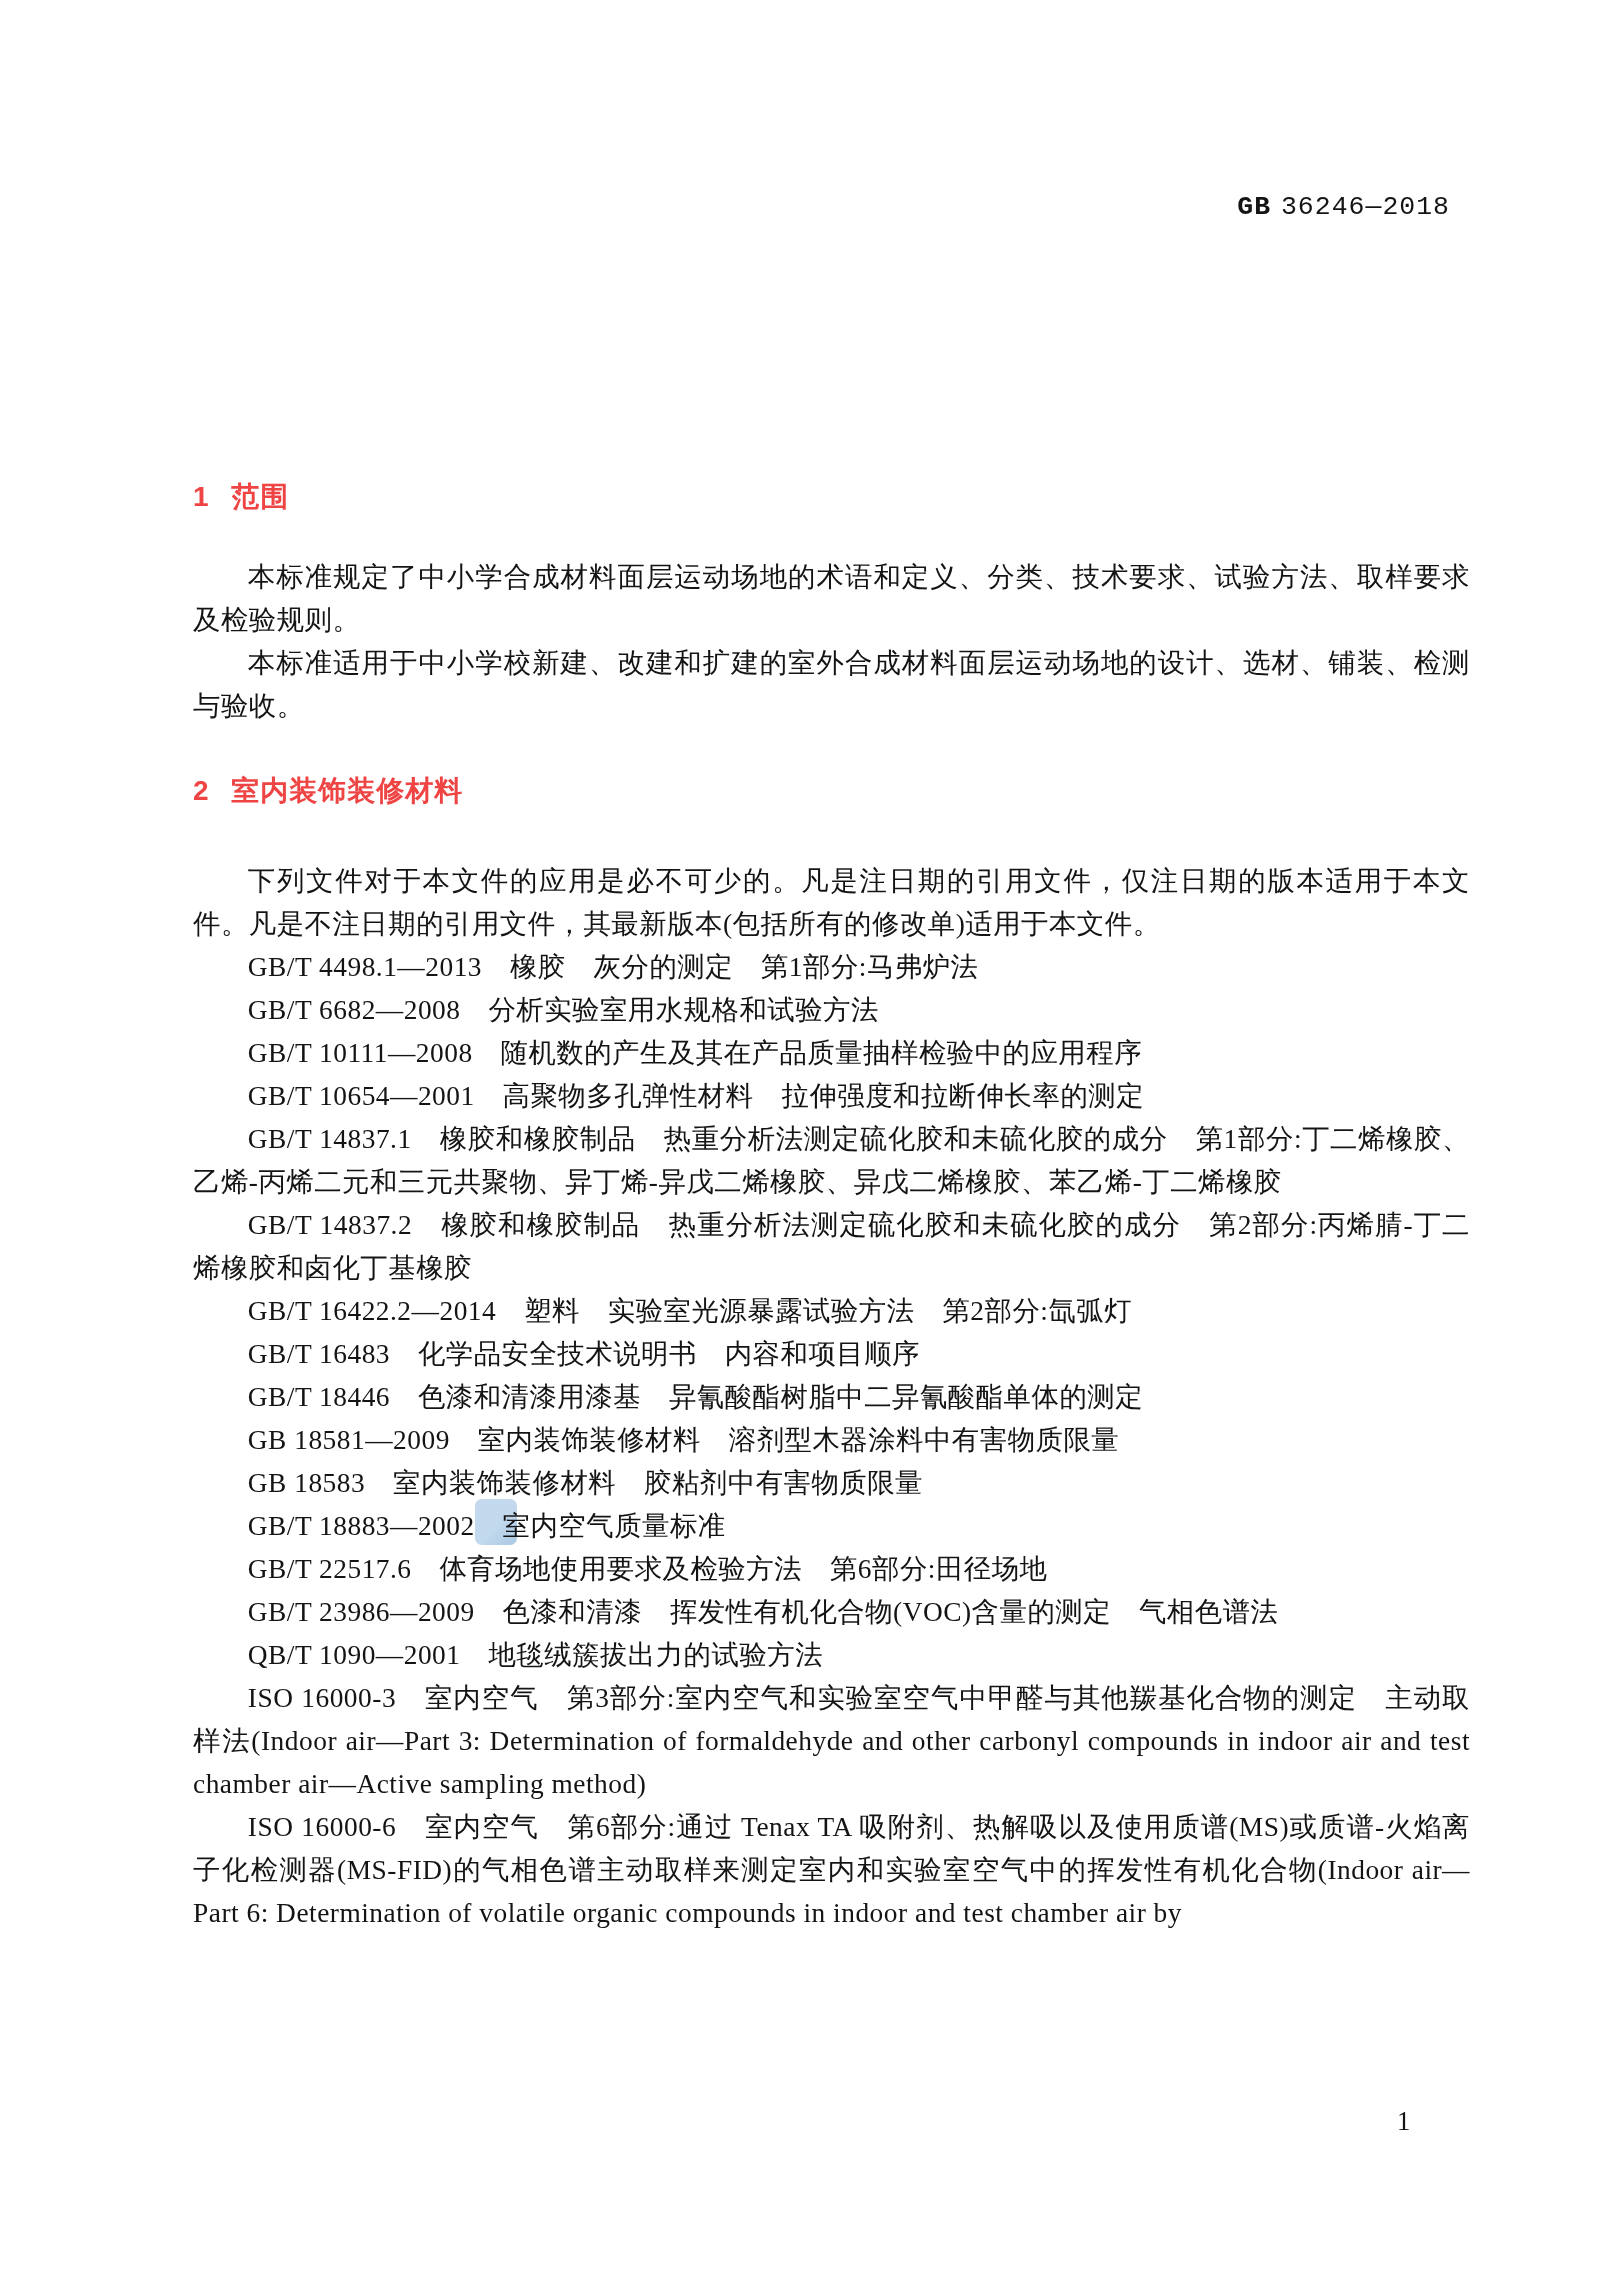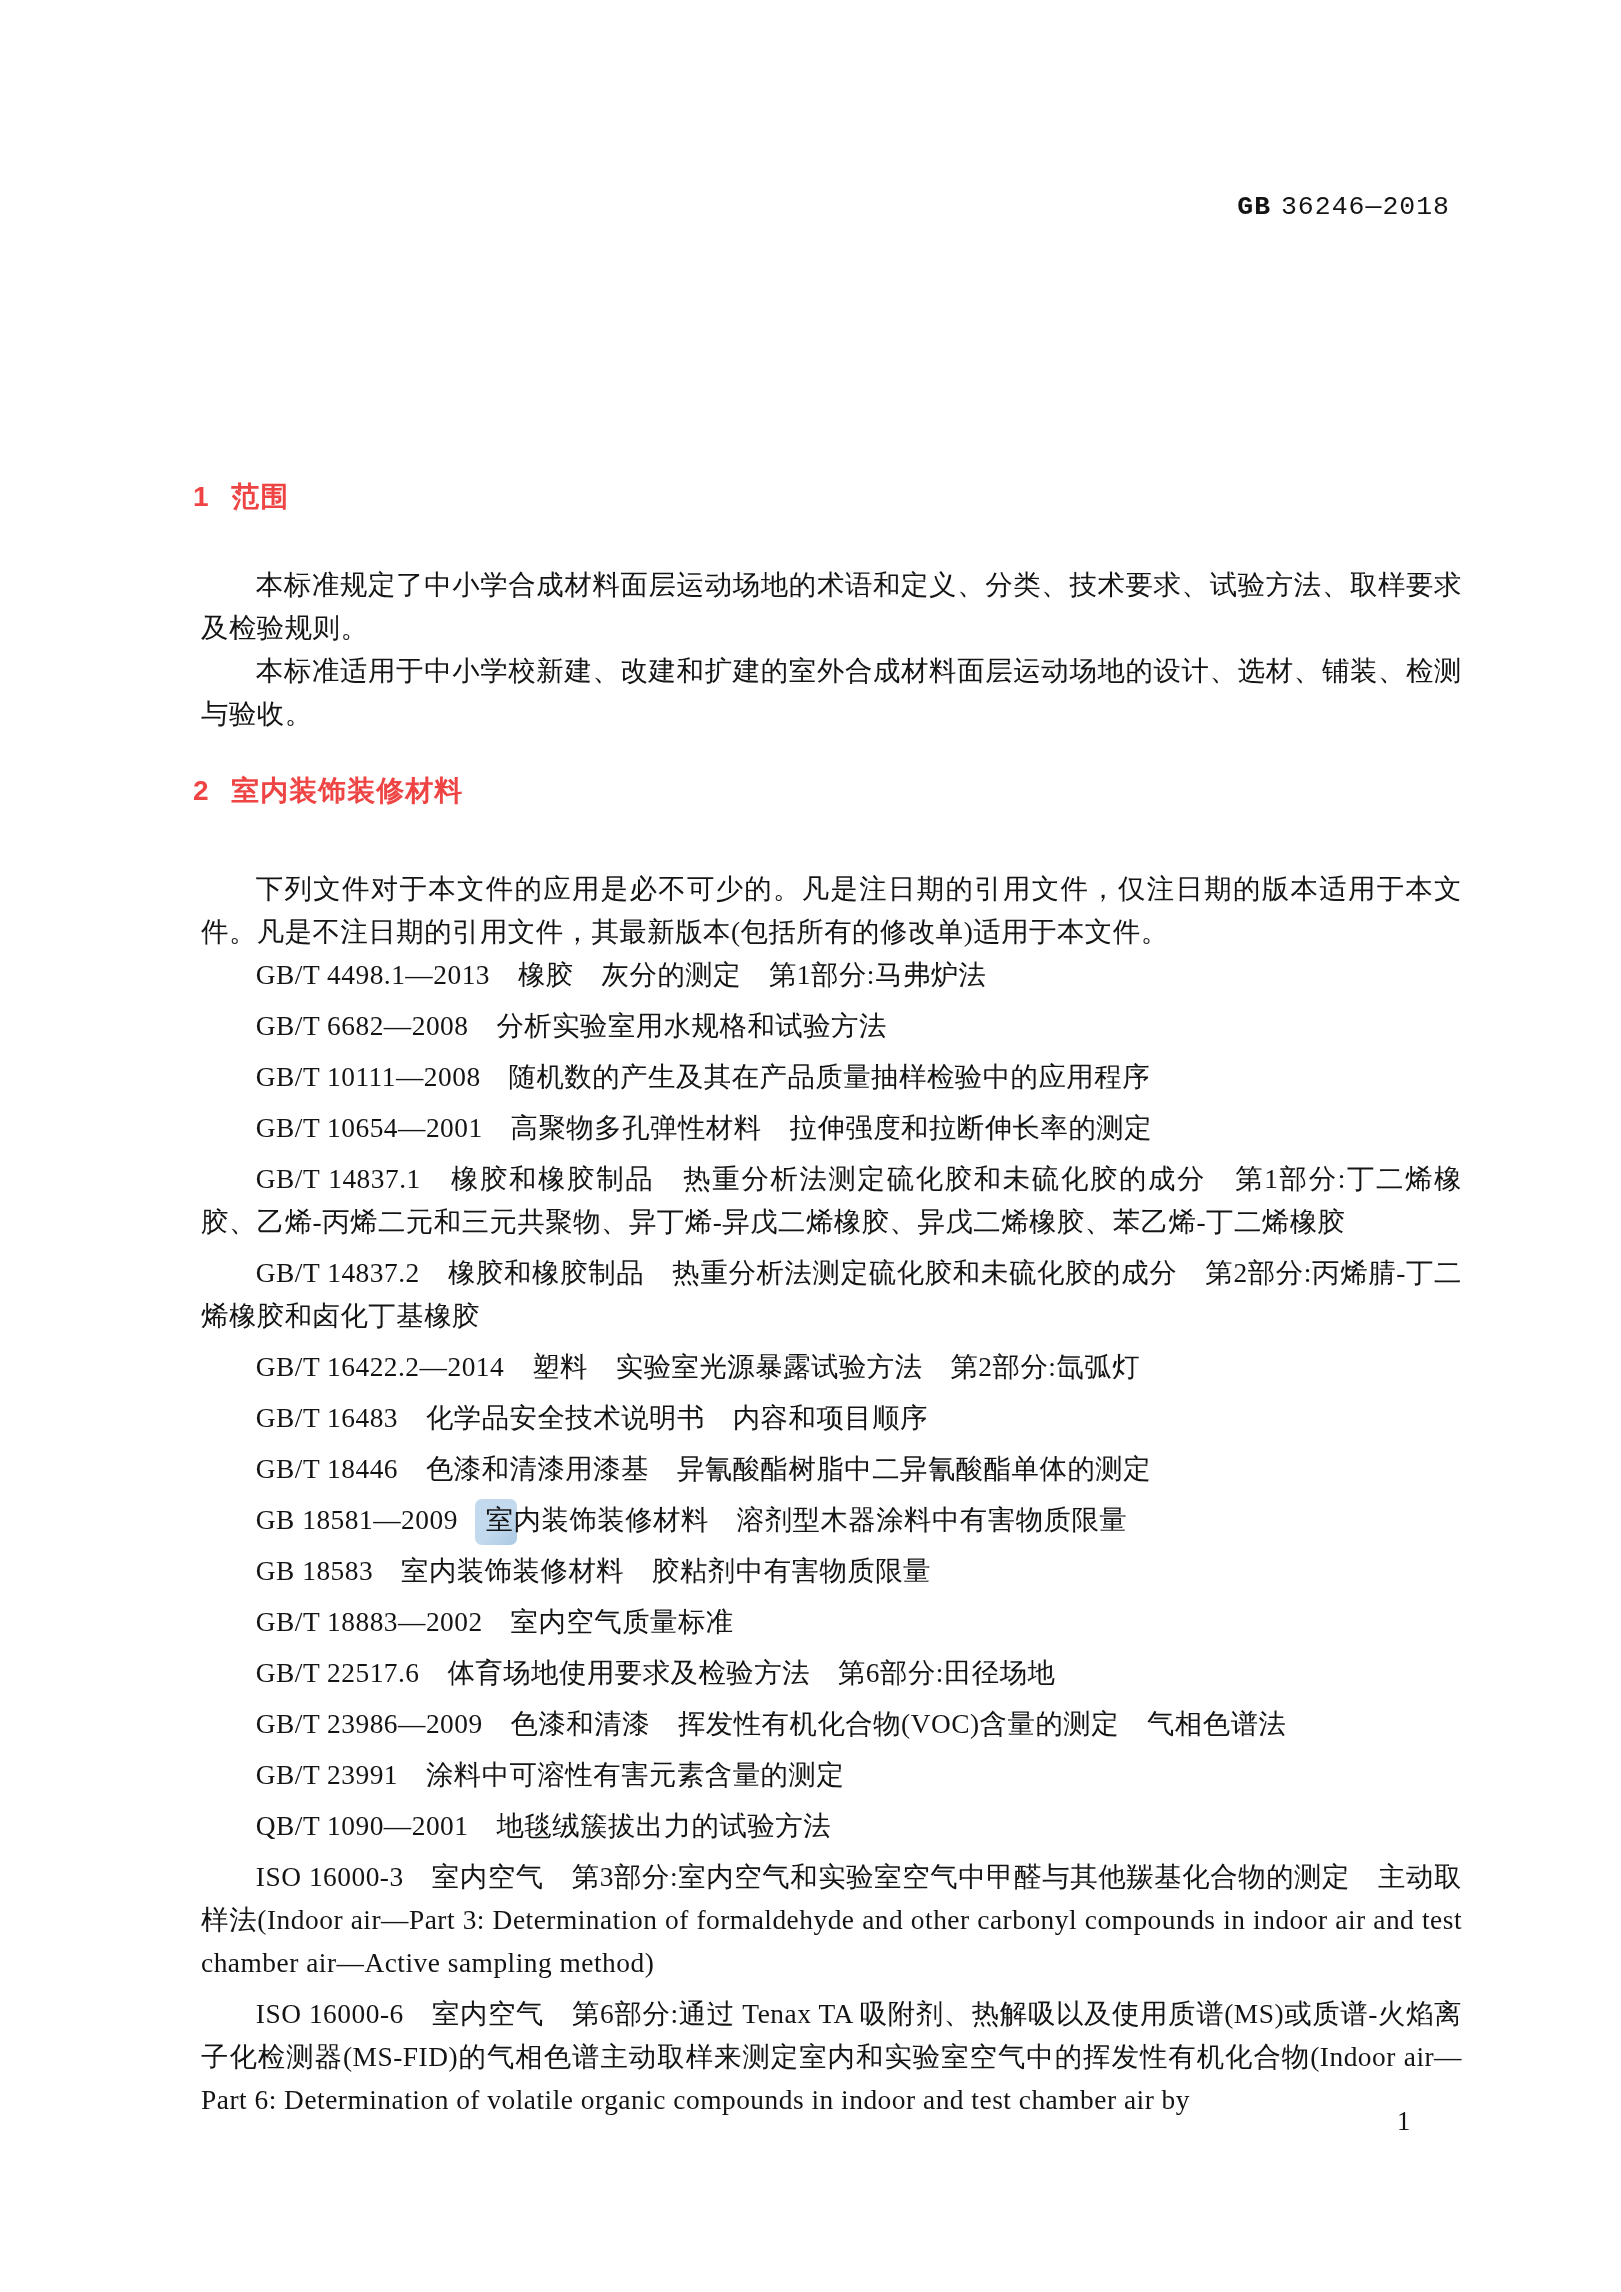--- a/index.html
+++ b/index.html
@@ -42,21 +42,21 @@
     letter-spacing:1px;
   }
   .sec-heading .sec-num{margin-right:21.6px;font-family:"Liberation Sans","DejaVu Sans",sans-serif;}
   #heading-scope{top:479px;}
   #heading-refs{top:773px;}
   
   .body-block{
     position:absolute;left:193px;width:1277px;
   }
   .body-block p{
-    margin:8px;
+    margin:0;
     font-size:27.4px;
     line-height:43px;
     text-align:justify;
     text-indent:2em;
     letter-spacing:0.5px;
   }
   #scope-p1{top:556px;}
   #scope-p2{top:642px;}
   #refs-intro{top:860px;}
   #refs-list{top:946px;}
@@ -115,21 +115,20 @@
     <p>GB/T 14837.1　橡胶和橡胶制品　热重分析法测定硫化胶和未硫化胶的成分　第1部分:丁二烯橡胶、乙烯-丙烯二元和三元共聚物、异丁烯-异戊二烯橡胶、异戊二烯橡胶、苯乙烯-丁二烯橡胶</p>
     <p>GB/T 14837.2　橡胶和橡胶制品　热重分析法测定硫化胶和未硫化胶的成分　第2部分:丙烯腈-丁二烯橡胶和卤化丁基橡胶</p>
     <p>GB/T 16422.2—2014　塑料　实验室光源暴露试验方法　第2部分:氙弧灯</p>
     <p>GB/T 16483　化学品安全技术说明书　内容和项目顺序</p>
     <p>GB/T 18446　色漆和清漆用漆基　异氰酸酯树脂中二异氰酸酯单体的测定</p>
     <p>GB 18581—2009　室内装饰装修材料　溶剂型木器涂料中有害物质限量</p>
     <p>GB 18583　室内装饰装修材料　胶粘剂中有害物质限量</p>
     <p>GB/T 18883—2002　室内空气质量标准</p>
     <p>GB/T 22517.6　体育场地使用要求及检验方法　第6部分:田径场地</p>
     <p>GB/T 23986—2009　色漆和清漆　挥发性有机化合物(VOC)含量的测定　气相色谱法</p>
-    <p>GB/T 23991　涂料中可溶性有害元素含量的测定</p>
     <p>QB/T 1090—2001　地毯绒簇拔出力的试验方法</p>
     <p>ISO 16000-3　室内空气　第3部分:室内空气和实验室空气中甲醛与其他羰基化合物的测定　主动取样法(Indoor air—Part 3: Determination of formaldehyde and other carbonyl compounds in indoor air and test chamber air—Active sampling method)</p>
     <p>ISO 16000-6　室内空气　第6部分:通过 Tenax TA 吸附剂、热解吸以及使用质谱(MS)或质谱-火焰离子化检测器(MS-FID)的气相色谱主动取样来测定室内和实验室空气中的挥发性有机化合物(Indoor air—Part 6: Determination of volatile organic compounds in indoor and test chamber air by</p>
   </div>
 
   <div class="page-number">1</div>
 
 </div>
 
 

